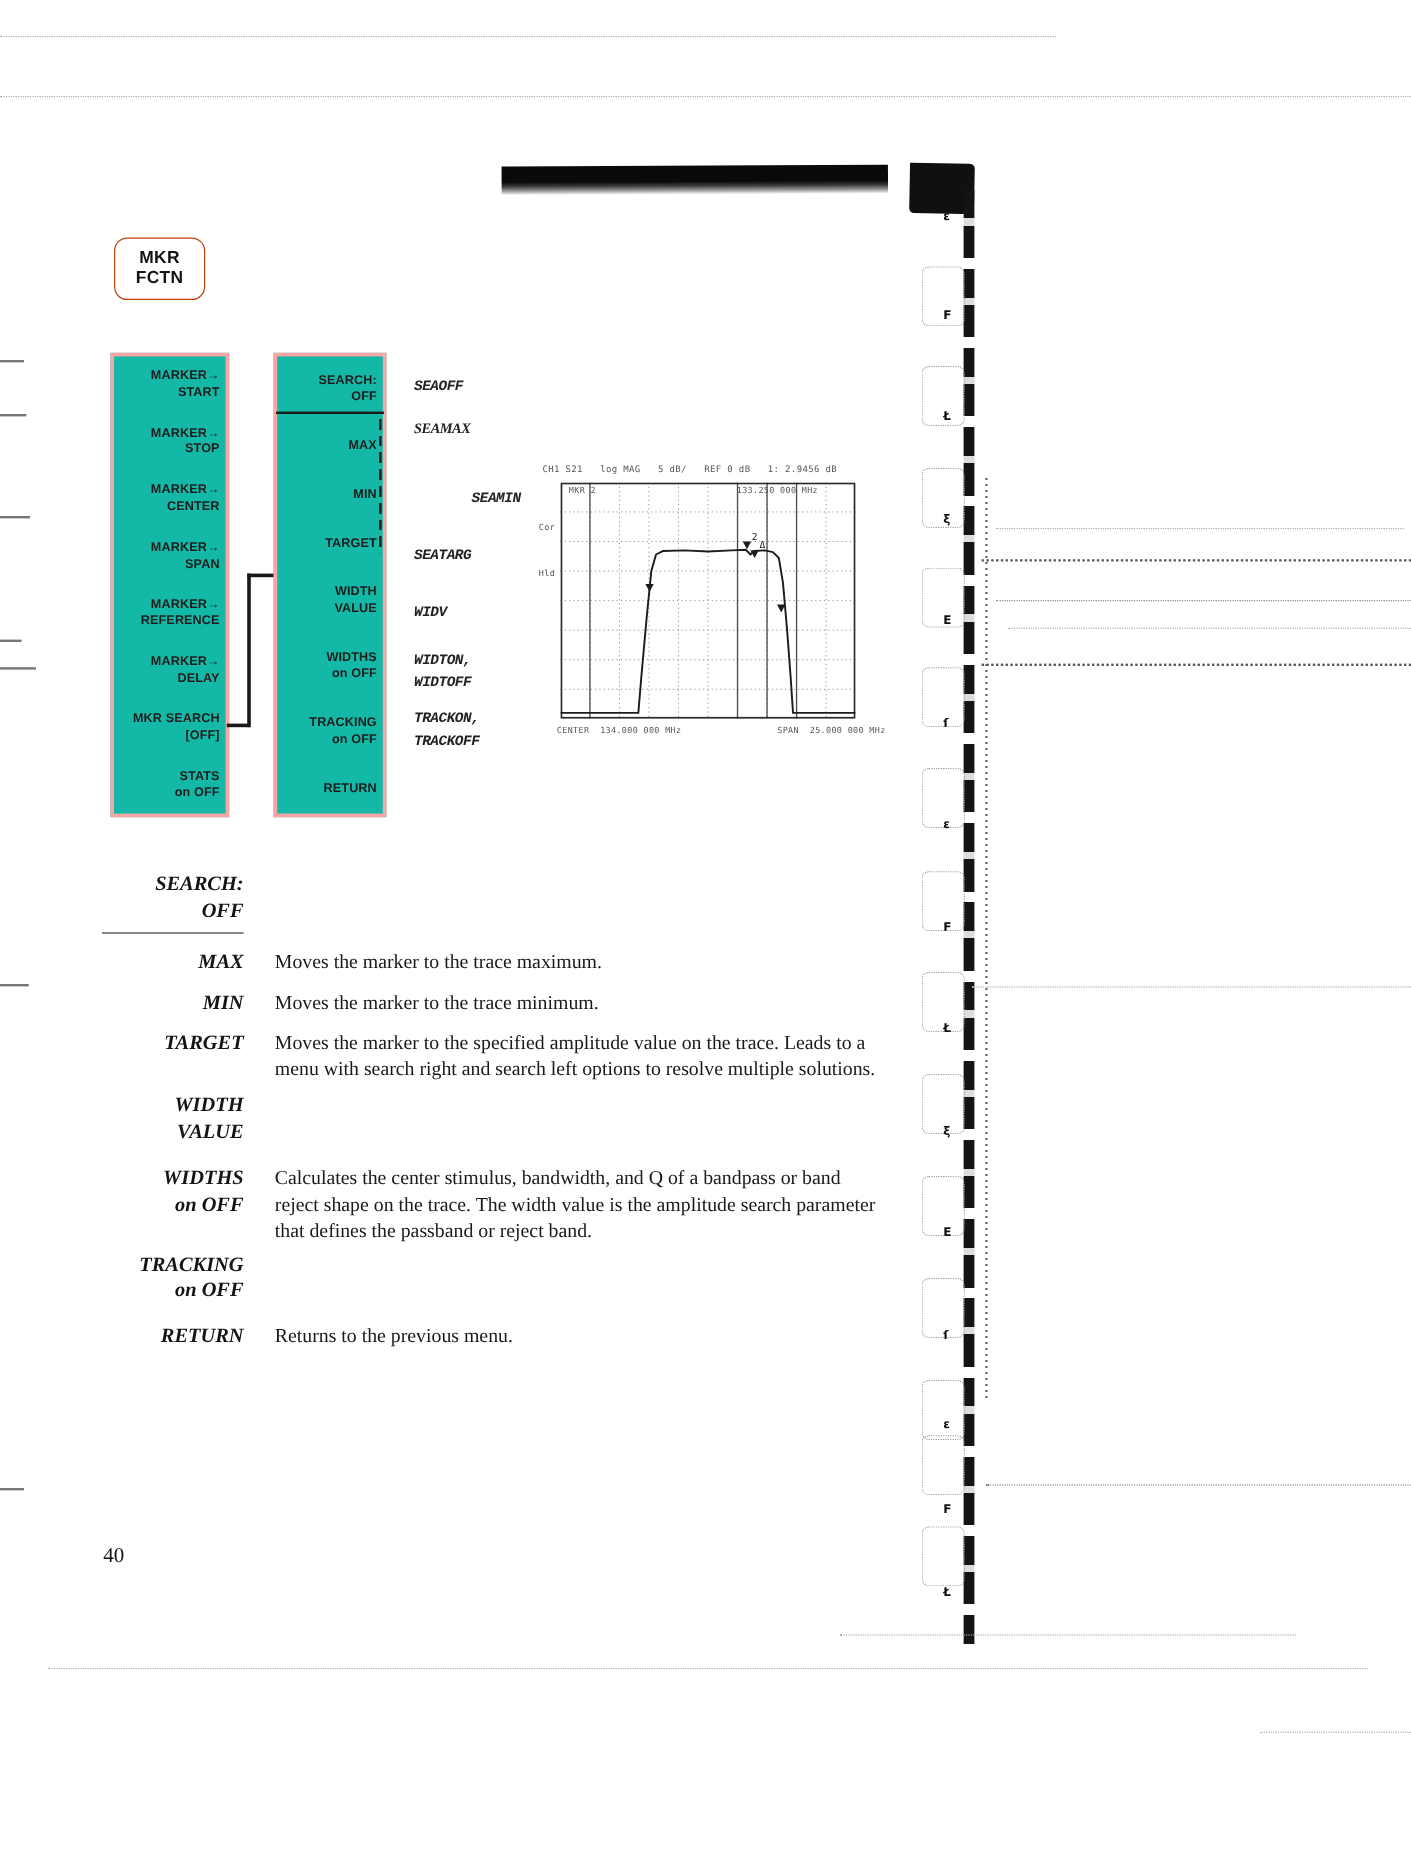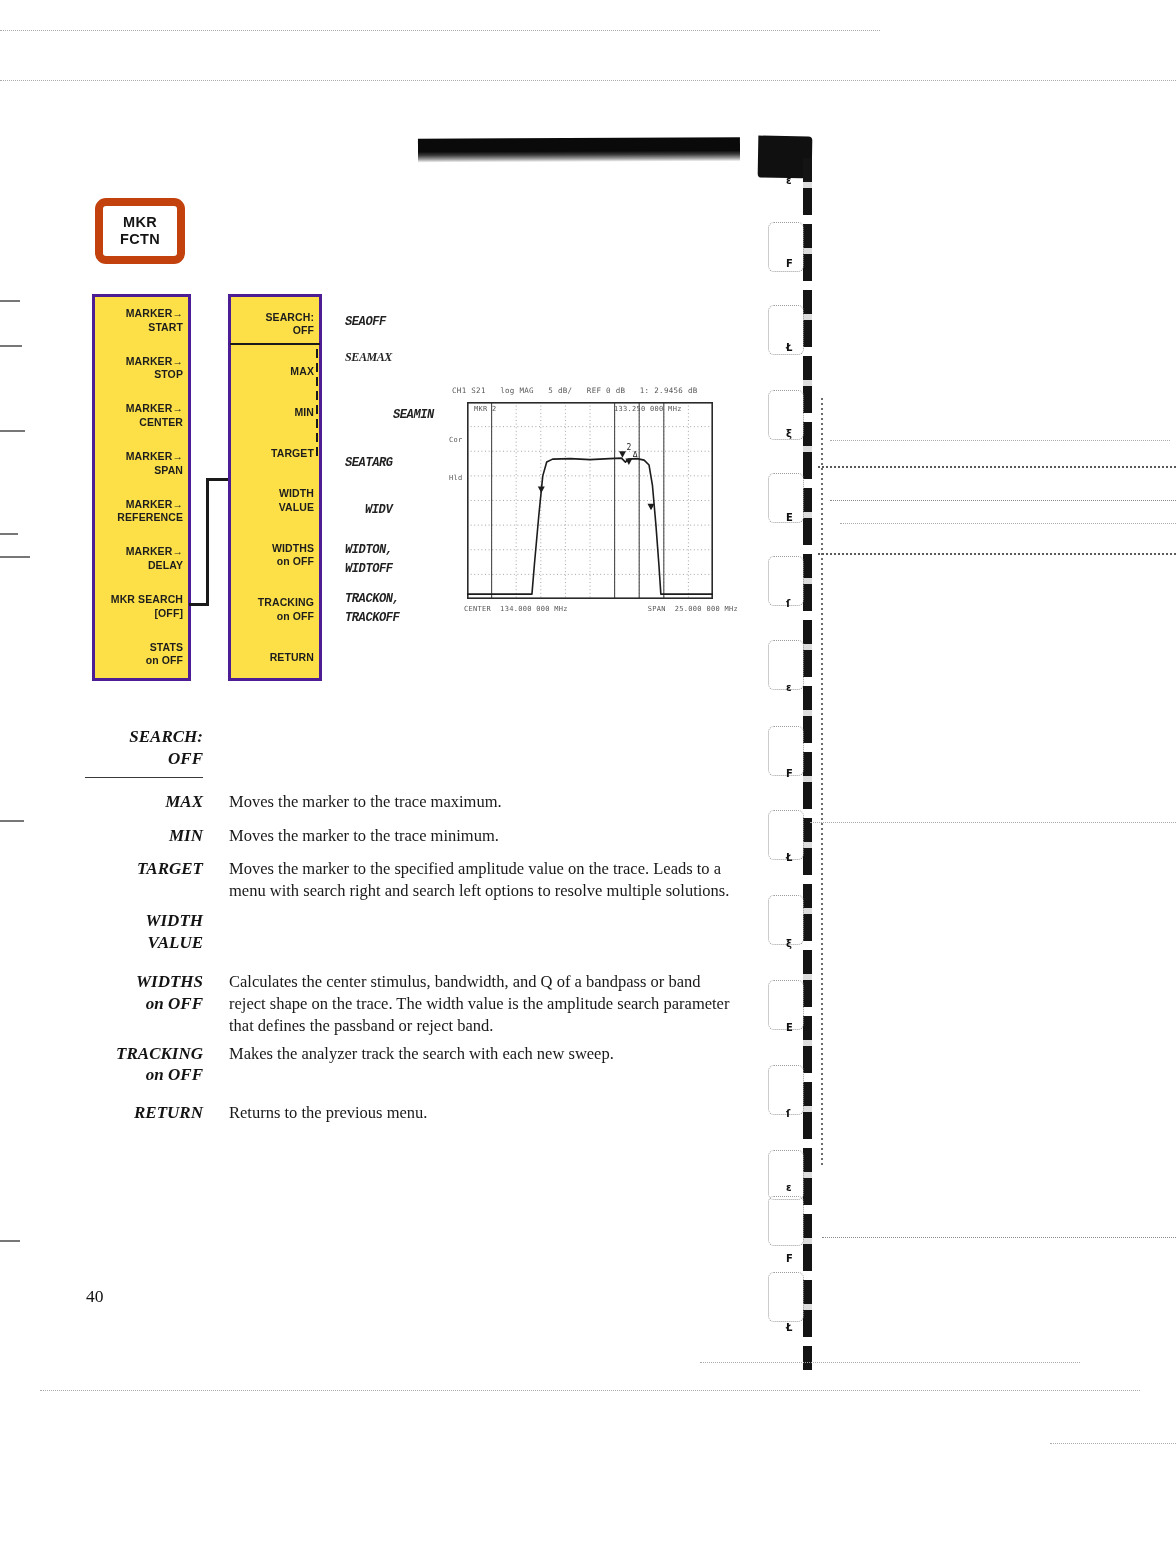--- a/index.html
+++ b/index.html
@@ -2,26 +2,26 @@
 <html><head>
 <meta charset="utf-8">
 <style>
   html,body{margin:0;padding:0;background:#e8e8e8;}
   .page{position:relative;width:1176px;height:1544px;background:#ffffff;margin:0 auto;
         overflow:hidden;font-family:"Liberation Serif",serif;color:#1a1a1a;}
   .abs{position:absolute;}
   .pre{white-space:pre-line;}
 
   
-  .fkey{left:95px;top:198px;width:74px;height:50px;border:8px solid #c2410c;border-radius:11px;
+  .fkey{left:95px;top:198px;width:74px;height:50px;border:1px solid #c2410c;border-radius:11px;
         display:flex;align-items:center;justify-content:center;text-align:center;
         font:700 14.5px/1.15 "Liberation Sans",sans-serif;color:#141414;letter-spacing:.3px;}
 
   
-  .menubox{border:3px solid #4c1d95;background:#fde047;display:flex;flex-direction:column;
+  .menubox{border:3px solid #fca5a5;background:#14b8a6;display:flex;flex-direction:column;
            justify-content:space-around;box-sizing:border-box;}
   .menu1{left:92px;top:294px;width:99px;height:387px;}
   .menu2{left:228px;top:294px;width:94px;height:387px;}
   .mi{font:700 10.5px/1.3 "Liberation Sans",sans-serif;text-align:right;color:#1d1d1d;
       padding-right:5px;letter-spacing:.1px;}
   .m2underline{position:absolute;left:-1px;right:-1px;top:46px;height:2px;background:#1a1a1a;}
   .m2dash{position:absolute;left:85px;top:52px;width:2px;height:112px;
           background:repeating-linear-gradient(180deg,#1a1a1a 0 9px,transparent 9px 14px);}
   .conn{background:#1a1a1a;}
 
@@ -165,21 +165,21 @@
 on OFF</div>
     <div class="mi pre">TRACKING
 on OFF</div>
     <div class="mi pre">RETURN</div>
   </div>
 
   <div class="abs cmd" style="top:313px;">SEAOFF</div>
   <div class="abs cmd" style="top:348px;font-family:Liberation Serif, serif;">SEAMAX</div>
   <div class="abs cmd" style="top:406px;margin-left:48px;">SEAMIN</div>
   <div class="abs cmd" style="top:454px;">SEATARG</div>
-  <div class="abs cmd" style="top:501px;margin-left:20px;">WIDV</div>
+  <div class="abs cmd" style="top:501px;">WIDV</div>
   <div class="abs cmd" style="top:541px;">WIDTON,
 WIDTOFF</div>
   <div class="abs cmd" style="top:590px;">TRACKON,
 TRACKOFF</div>
 
   <div class="abs screen">
     <div class="scr-txt" style="left:4px;top:0;">CH1 S21   log MAG   5 dB/   REF 0 dB   1: 2.9456 dB</div>
     <div class="scr-txt" style="left:26px;top:19px;font-size:7px;">MKR 2                          133.250 000 MHz</div>
     <div class="scr-txt" style="left:1px;top:50px;font-size:7px;">Cor</div>
     <div class="scr-txt" style="left:1px;top:88px;font-size:7px;">Hld</div>
@@ -239,21 +239,20 @@
 VALUE</div>
     </div>
     <div class="defrow" style="margin-bottom:6px;">
       <div class="term">WIDTHS
 on OFF</div>
       <div class="desc">Calculates the center stimulus, bandwidth, and Q of a bandpass or band reject shape on the trace. The width value is the amplitude search parameter that defines the passband or reject band.</div>
     </div>
     <div class="defrow" style="margin-bottom:16px;">
       <div class="term">TRACKING
 on OFF</div>
-      <div class="desc">Makes the analyzer track the search with each new sweep.</div>
     </div>
     <div class="defrow">
       <div class="term">RETURN</div>
       <div class="desc">Returns to the previous menu.</div>
     </div>
   </div>
 
   <div class="abs pagenum">40</div>
 
 </div>

